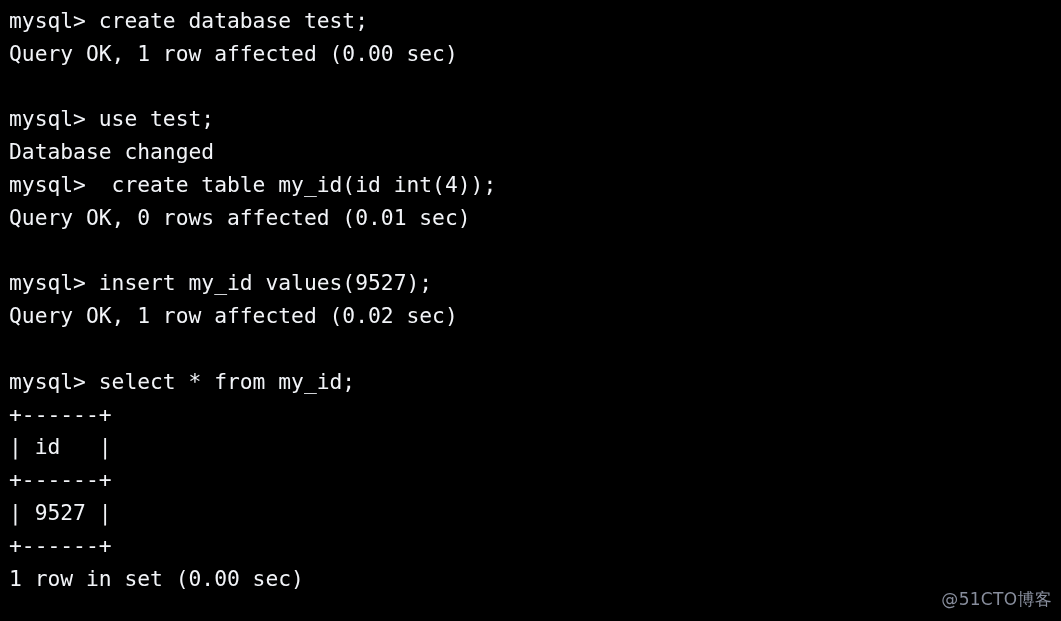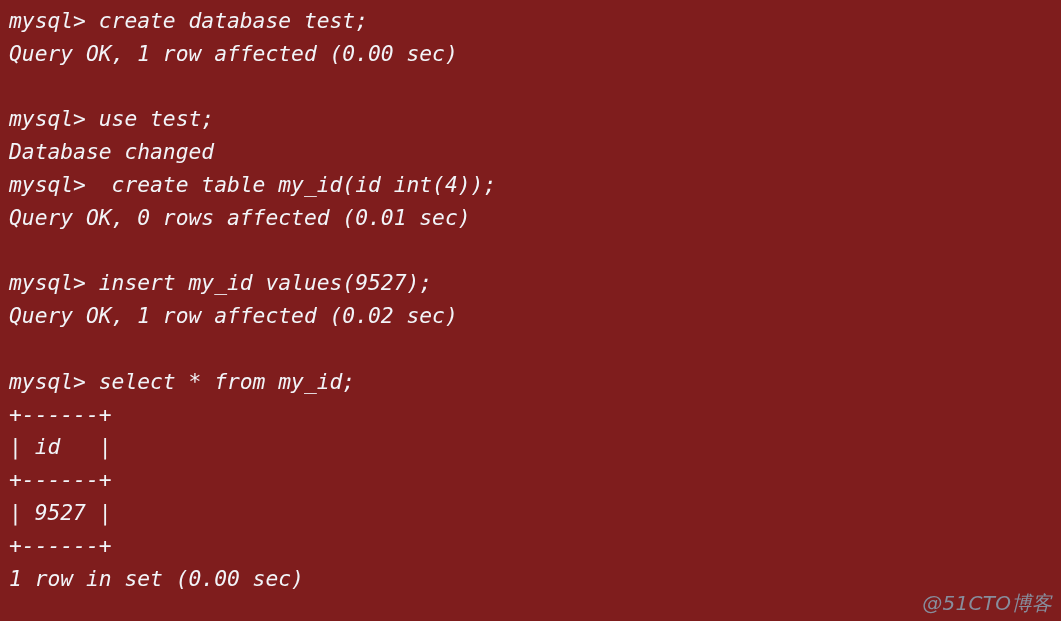--- a/index.html
+++ b/index.html
@@ -32,28 +32,28 @@
     white-space: pre;
     min-height: 32.8px;
     color: #f2f4f8;
   }
   .line.blank {
     color: transparent;
   }
   #watermark {
     position: absolute;
     right: 9px;
-    bottom: 4px;
+    bottom: 10px;
     font-family: "DejaVu Sans", "Liberation Sans", sans-serif;
-    font-size: 20px;
+    font-size: 17px;
     color: #878d9c;
     letter-spacing: 0.3px;
     white-space: pre;
     user-select: none;
   }
 </style>
 </head>
 <body>
 
-<div id="terminal" style="background: #7f1d1d; font-style: italic;">
+<div id="terminal" style="background: #000000;">
   <div id="console" style="color: rgb(242, 244, 248);"><div class="line">mysql&gt; create database test;</div><div class="line">Query OK, 1 row affected (0.00 sec)</div><div class="line blank"></div><div class="line">mysql&gt; use test;</div><div class="line">Database changed</div><div class="line">mysql&gt;  create table my_id(id int(4));</div><div class="line">Query OK, 0 rows affected (0.01 sec)</div><div class="line blank"></div><div class="line">mysql&gt; insert my_id values(9527);</div><div class="line">Query OK, 1 row affected (0.02 sec)</div><div class="line blank"></div><div class="line">mysql&gt; select * from my_id;</div><div class="line">+------+</div><div class="line">| id   |</div><div class="line">+------+</div><div class="line">| 9527 |</div><div class="line">+------+</div><div class="line">1 row in set (0.00 sec)</div></div>
   <div id="watermark" style="color: rgb(135, 141, 156);">@51CTO博客</div>
 </div>
 
 </body></html>

